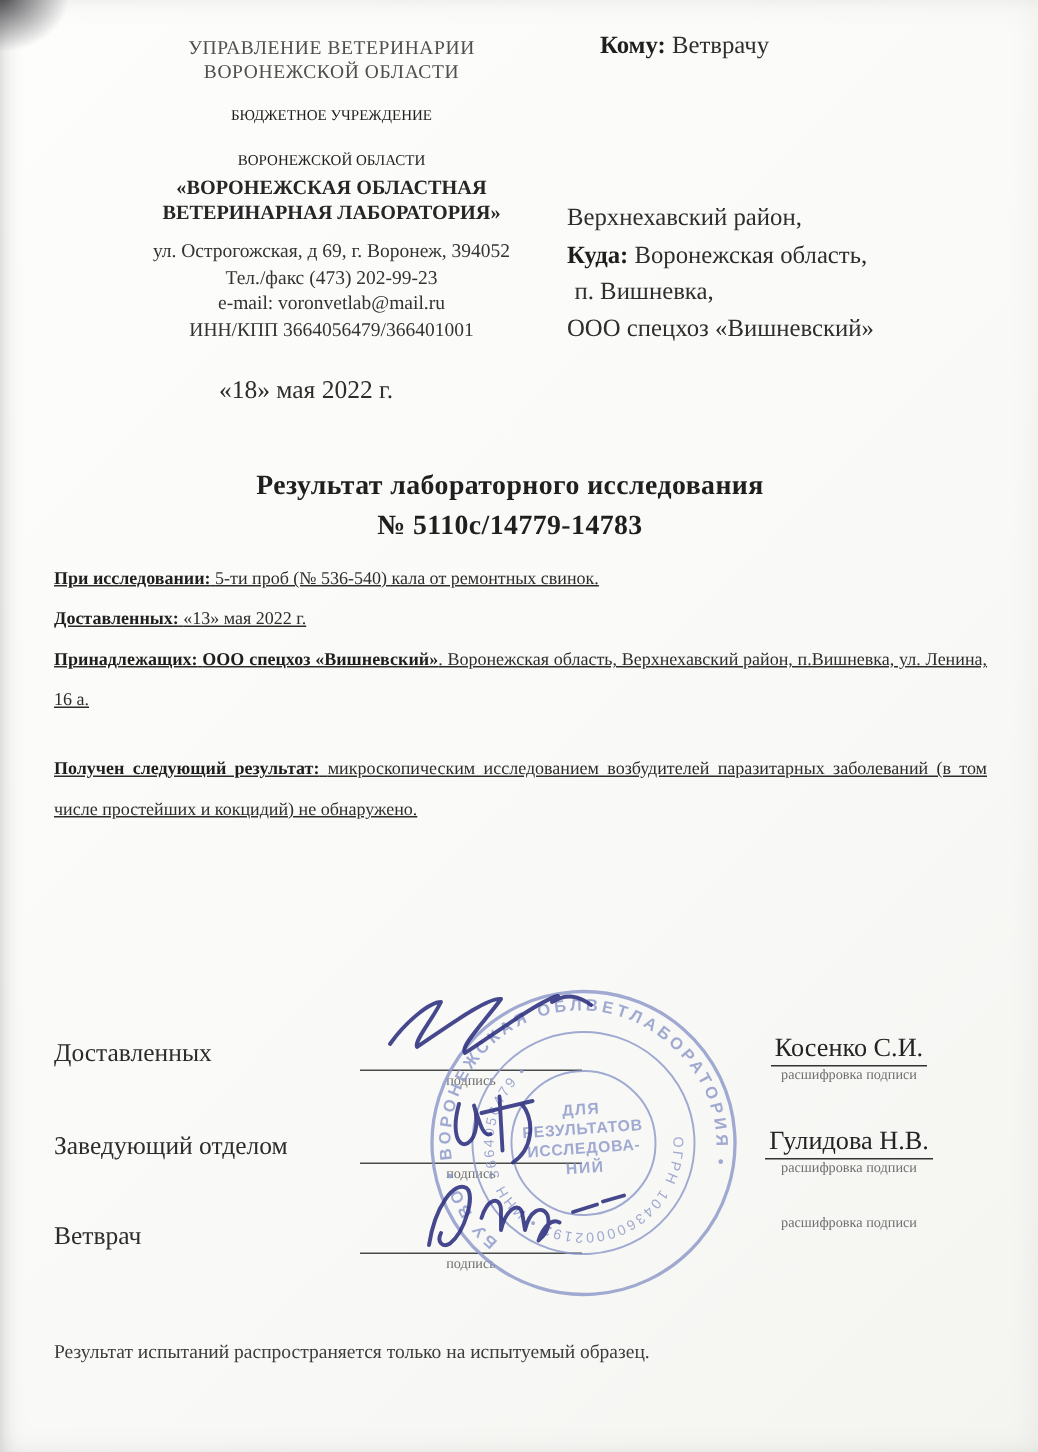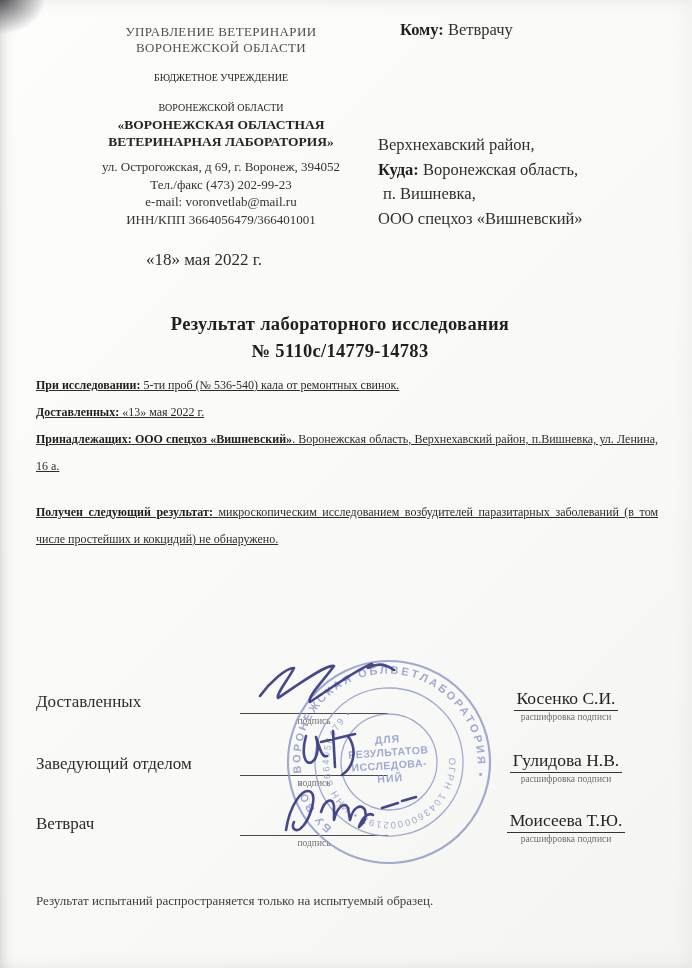--- a/index.html
+++ b/index.html
@@ -119,21 +119,20 @@
     <div class="sig-name-block">
       <div class="sig-name">Гулидова Н.В.</div>
       <div class="sig-name-caption">расшифровка подписи</div>
     </div>
   </div>
   <div class="sig-row" style="top:808px">
     <div class="sig-role">Ветврач</div>
     <div class="sig-line"></div>
     <div class="sig-line-caption">подпись</div>
     <div class="sig-name-block">
-      <div class="sig-name">Моисеева Т.Ю.</div>
       <div class="sig-name-caption">расшифровка подписи</div>
     </div>
   </div>
 
   <svg class="stamp" viewBox="0 0 212 218">
     <circle cx="106" cy="109" r="101" stroke-width="2.2"></circle>
     <circle cx="106" cy="109" r="74" stroke-width="1.3"></circle>
     <circle cx="106" cy="109" r="48" stroke-width="1.3"></circle>
     <path class="ring" id="stampOuterPath" stroke-width="0" d="M44.5,170.5 A87,87 0 1 1 167.5,47.5 A87,87 0 1 1 44.5,170.5"></path>
     <path class="ring" id="stampMiddlePath" stroke-width="0" d="M166,109 A60,60 0 1 1 46,109 A60,60 0 1 1 166,109"></path>

